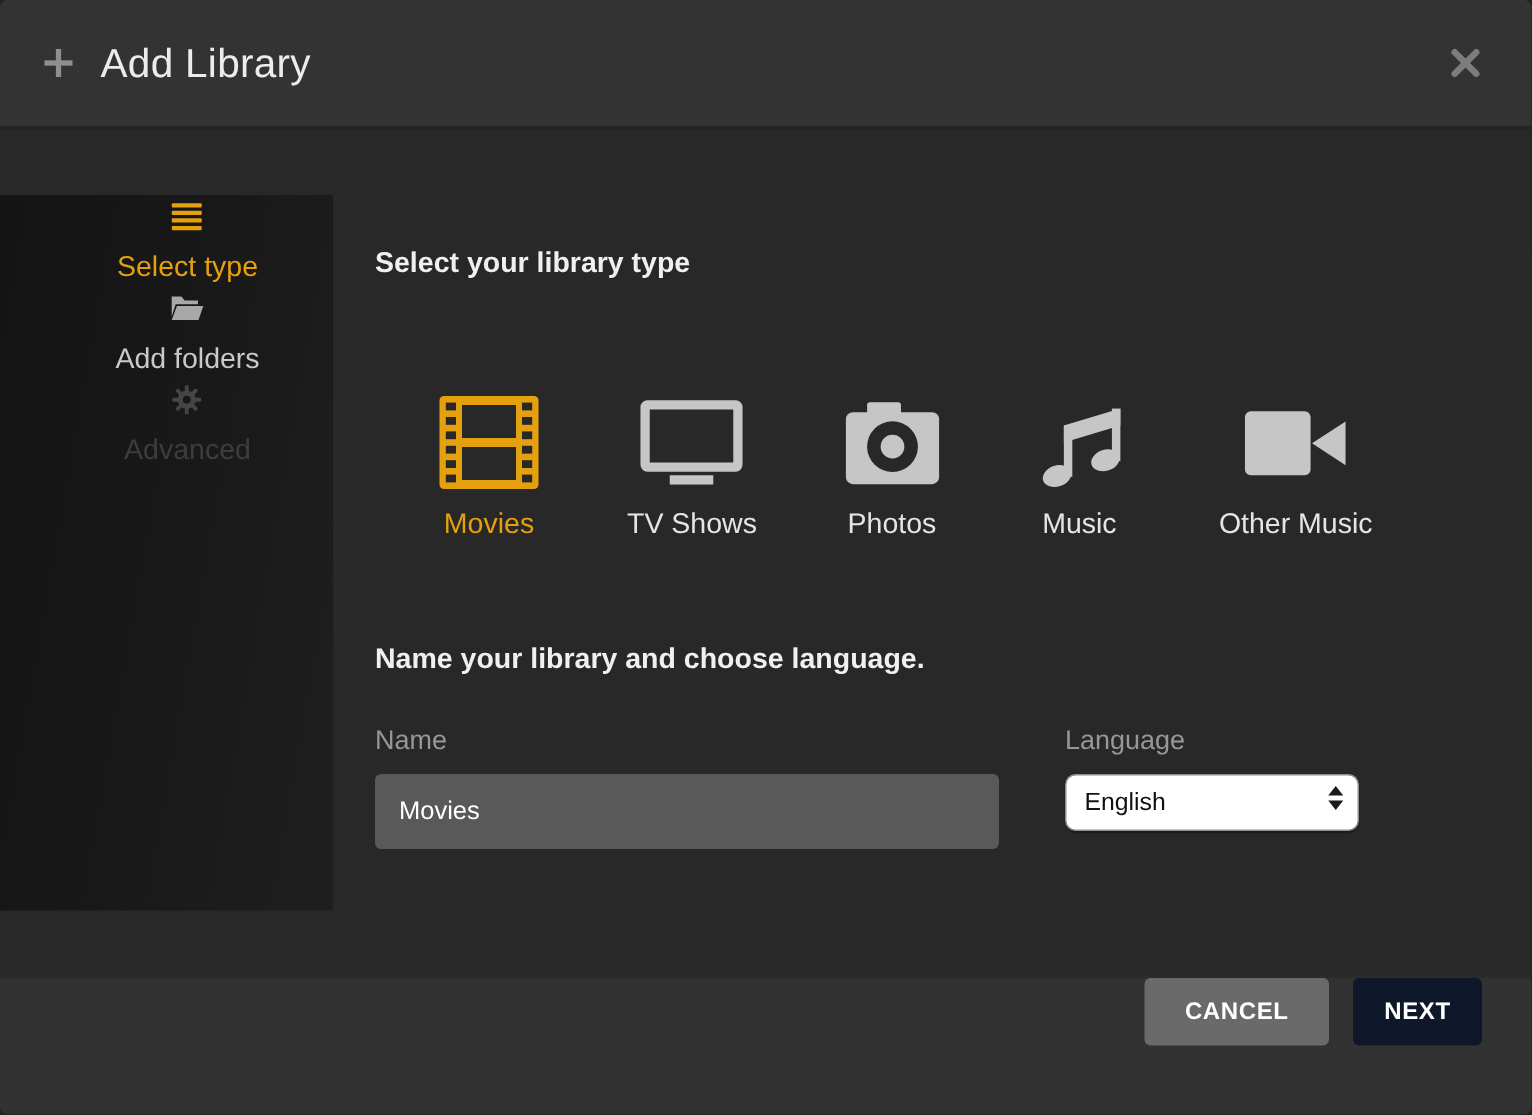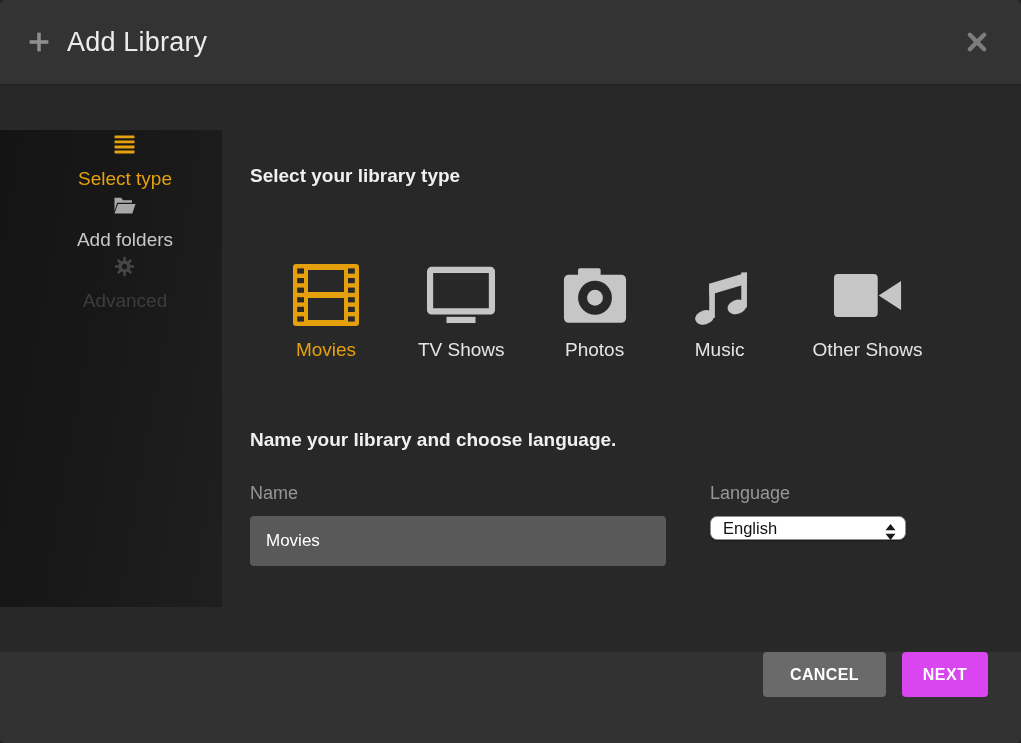--- a/index.html
+++ b/index.html
@@ -43,37 +43,37 @@
   .type-item.selected .type-label { color:#e5a00d; }
 
   .sec2 { margin-top:65px; }
   .fields { display:flex; margin-top:29px; }
   .fld label { display:block; font-size:18px; color:#979797; line-height:24px; cursor:default; }
   .fld-name  { width:416px; }
   .fld-name input { margin-top:11px; width:416px; height:50px; background:#595959;
                     border:none; border-radius:4px; color:#fff; font-size:17px;
                     padding:0 16px; outline:none; }
   .fld-lang { margin-left:44px; }
-  .sel-wrap { position:relative; margin-top:11px; width:196px; height:24px; }
+  .sel-wrap { position:relative; margin-top:11px; width:196px; height:38px; }
   .sel-wrap select { appearance:none; -webkit-appearance:none; width:100%; height:100%;
                      background:#fff; border:1px solid #8f8f8f; border-radius:7px;
                      font-size:16.5px; color:#111; padding:0 30px 0 12px;
                      font-family:inherit; box-shadow:0 1px 1px rgba(0,0,0,0.35); cursor:pointer; }
   .sel-arrows { position:absolute; right:10px; top:8px; width:11px; height:15px;
                 color:#1a1a1a; pointer-events:none; }
 
   
   .ftr { height:92px; flex:0 0 92px; background:#323232; border-top:1px solid #2b2b2b;
          display:flex; align-items:flex-start; justify-content:flex-end;
          gap:16px; padding-right:33px; }
   .btn { height:45px; border:none; border-radius:4px; color:#fff;
          font-family:inherit; font-size:16px; font-weight:700; letter-spacing:0.4px;
          cursor:pointer; }
   .btn-cancel { width:123px; background:#6a6a6a; }
-  .btn-next   { width:86px;  background:#d946ef; }
+  .btn-next   { width:86px;  background:#0f172a; }
 
   svg { display:block; }
 </style>
 </head>
 <body>
 
 <div class="dialog">
 
   <header class="hdr">
     <span class="plus">
@@ -201,21 +201,21 @@
           <span class="type-label">Music</span>
         </div>
 
         <div class="type-item">
           <span class="type-icon">
             <svg viewBox="0 0 36 24" width="70" height="47" fill="currentColor">
               <rect x="0.5" y="1" width="22.5" height="22" rx="2"></rect>
               <polygon points="23.5,12 35,4.5 35,19.5"></polygon>
             </svg>
           </span>
-          <span class="type-label">Other Shows</span>
+          <span class="type-label">Other Music</span>
         </div>
       </div>
 
       <h2 class="sec-title sec2">Name your library and choose language.</h2>
 
       <div class="fields">
         <div class="fld fld-name">
           <label>Name</label>
           <input type="text" value="Movies" style="">
         </div>

